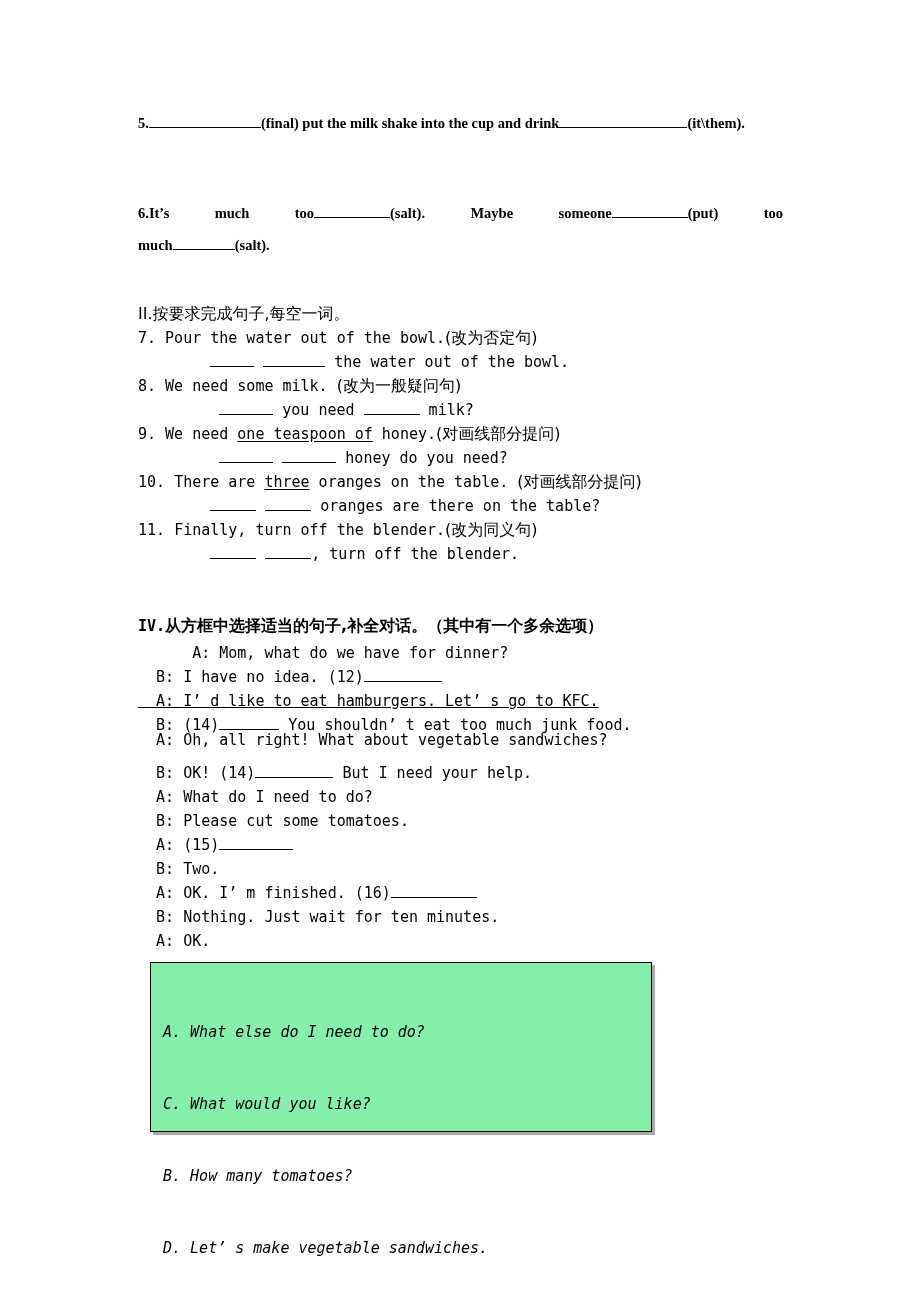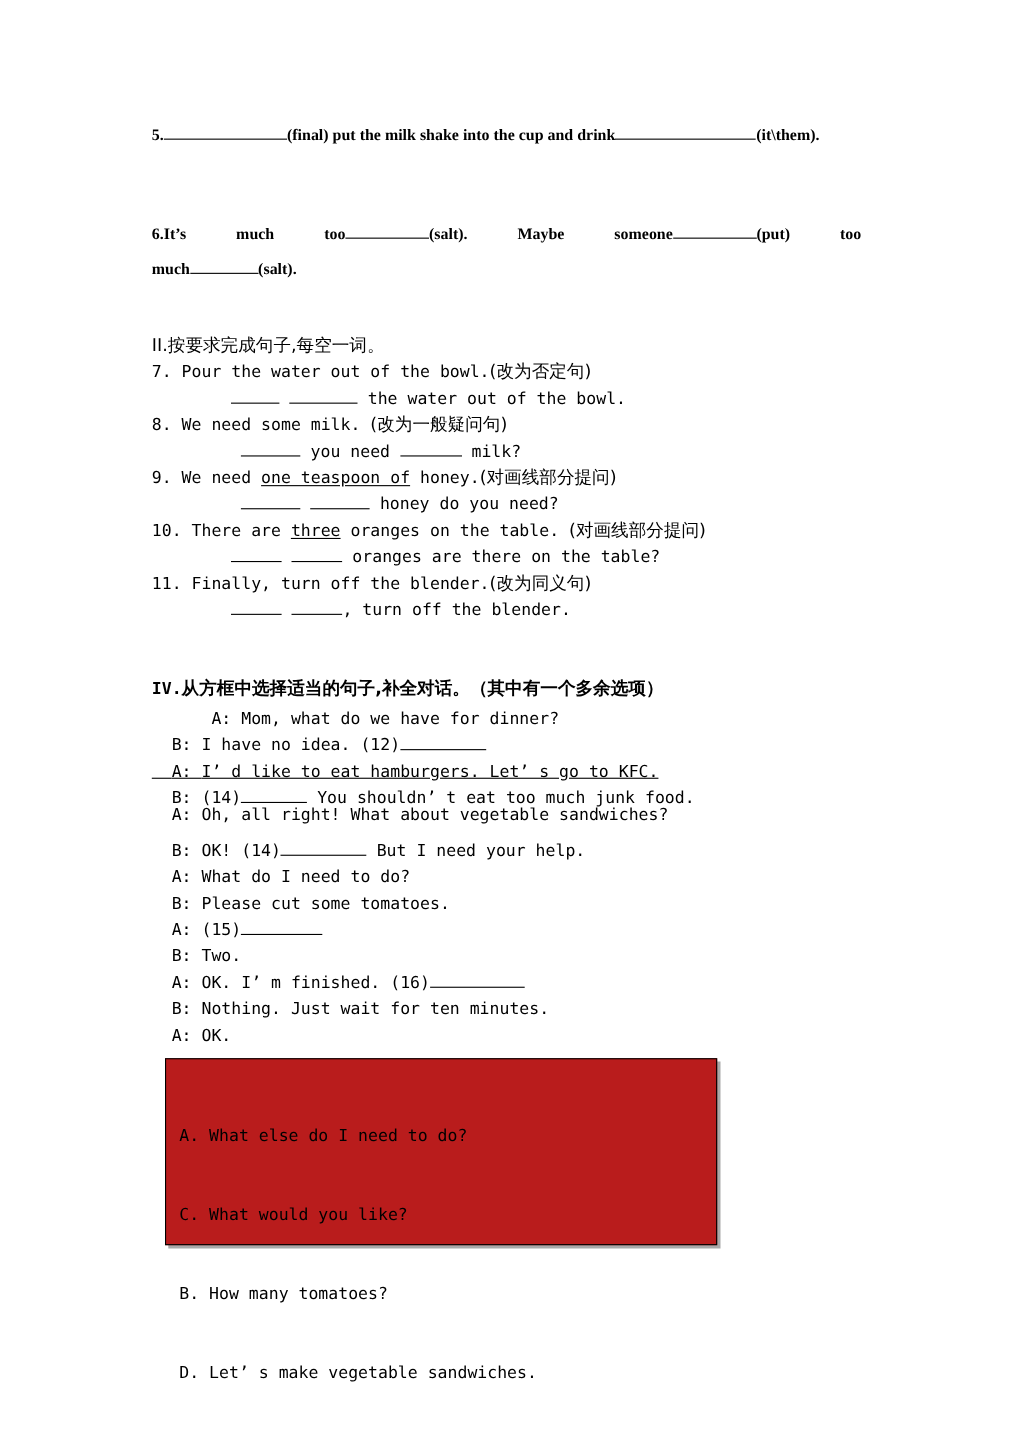--- a/index.html
+++ b/index.html
@@ -72,23 +72,24 @@
   }
   .uline {
     text-decoration: underline;
     text-underline-offset: 2px;
   }
 
   
   .options-box {
     position: absolute;
     border: 1.2px solid #000;
-    background: #b91c1c;
+    background: #86efac;
     box-shadow: 3px 3px 0 0 #a9a9a9;
     box-sizing: border-box;
+    font-style: italic;
   }
   .options-inner {
     font-family: "DejaVu Sans Mono", "Liberation Mono", monospace;
     font-size: 15px;
     line-height: 24px;
     white-space: pre;
     padding: 9px 0 0 12px;
     color: #000;
   }
 </style>

